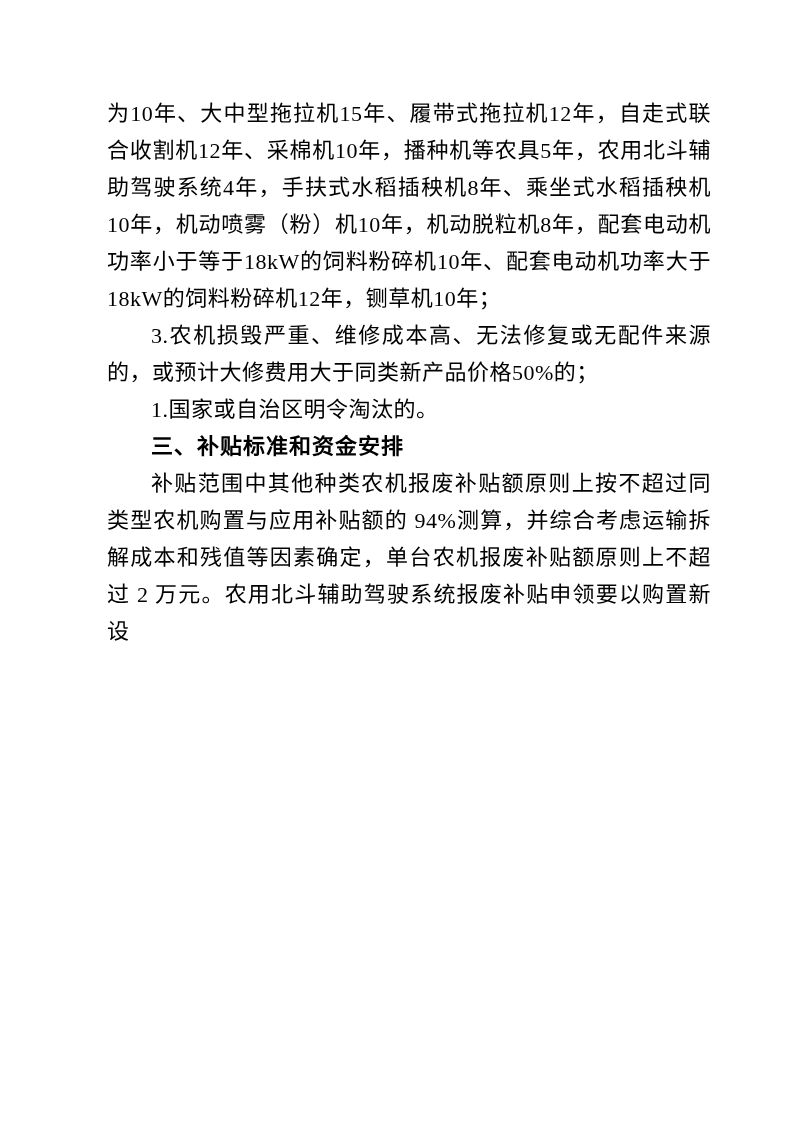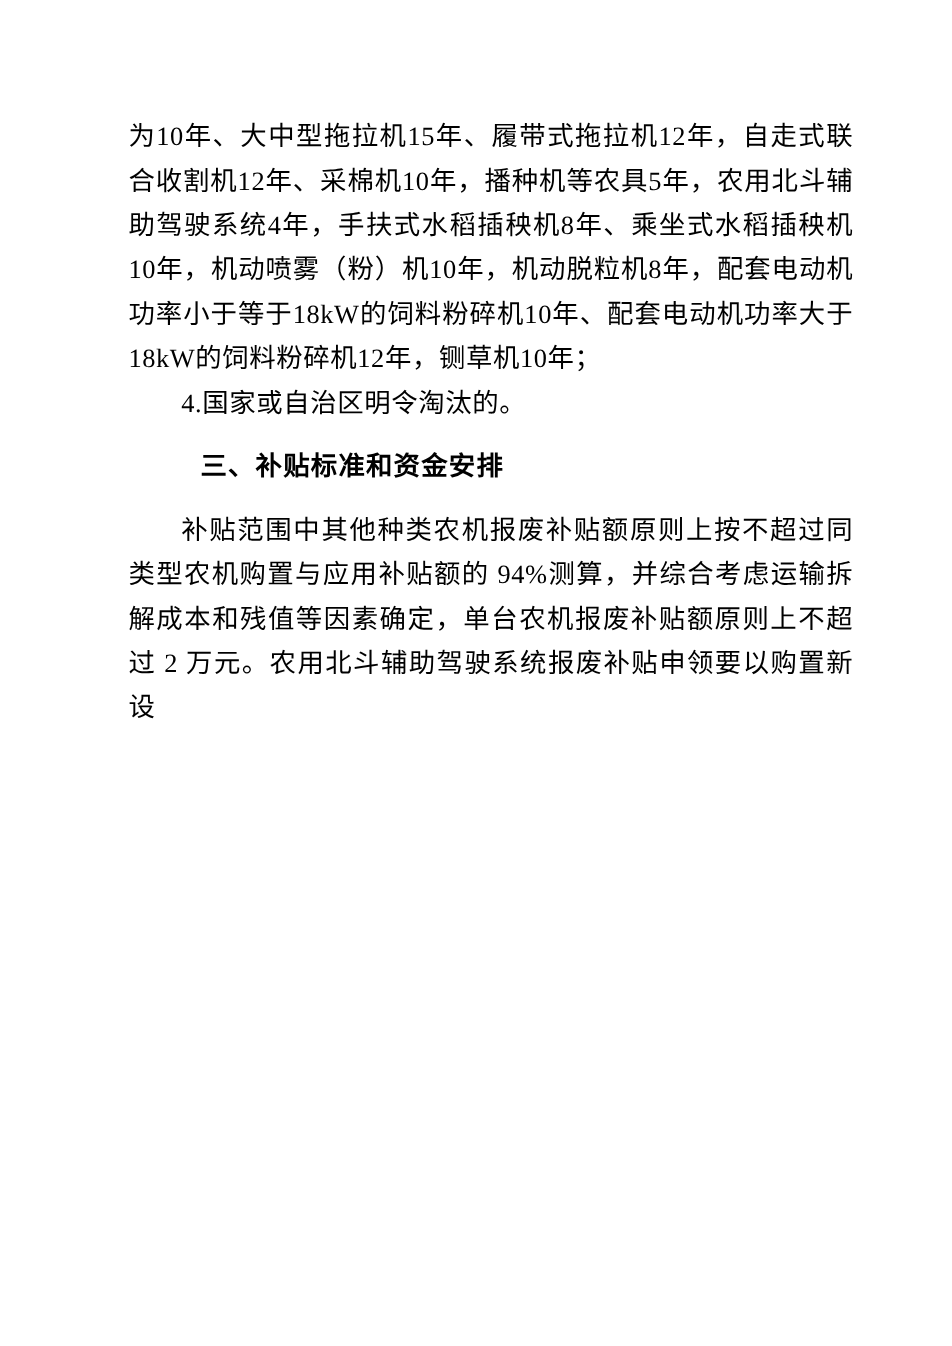--- a/index.html
+++ b/index.html
@@ -31,34 +31,35 @@
   }
   .para {
     margin: 0;
     padding: 0;
     text-indent: 2em;
   }
   .para.no-indent {
     text-indent: 0;
   }
   .heading {
-    margin: 16px;
+    margin: 0;
     padding: 0;
     font-family: "Liberation Sans", "DejaVu Sans", sans-serif;
     font-weight: bold;
     font-size: 22px;
     line-height: 37px;
     text-indent: 2em;
     text-align: left;
     letter-spacing: 1px;
   }
 </style>
 </head>
 <body>
 
 <div class="page">
   <div class="content">
     <p class="para no-indent">为10年、大中型拖拉机15年、履带式拖拉机12年，自走式联合收割机12年、采棉机10年，播种机等农具5年，农用北斗辅助驾驶系统4年，手扶式水稻插秧机8年、乘坐式水稻插秧机10年，机动喷雾（粉）机10年，机动脱粒机8年，配套电动机功率小于等于18kW的饲料粉碎机10年、配套电动机功率大于18kW的饲料粉碎机12年，铡草机10年；</p>
-    <p class="para">4.国家或自治区明令淘汰的。</p>
+    <p class="para">3.农机损毁严重、维修成本高、无法修复或无配件来源的，或预计大修费用大于同类新产品价格50%的；</p>
+    <p class="para">1.国家或自治区明令淘汰的。</p>
     <h2 class="heading">三、补贴标准和资金安排</h2>
     <p class="para">补贴范围中其他种类农机报废补贴额原则上按不超过同类型农机购置与应用补贴额的 94%测算，并综合考虑运输拆解成本和残值等因素确定，单台农机报废补贴额原则上不超过 2 万元。农用北斗辅助驾驶系统报废补贴申领要以购置新设</p>
   </div>
 </div>
 
 </body></html>

